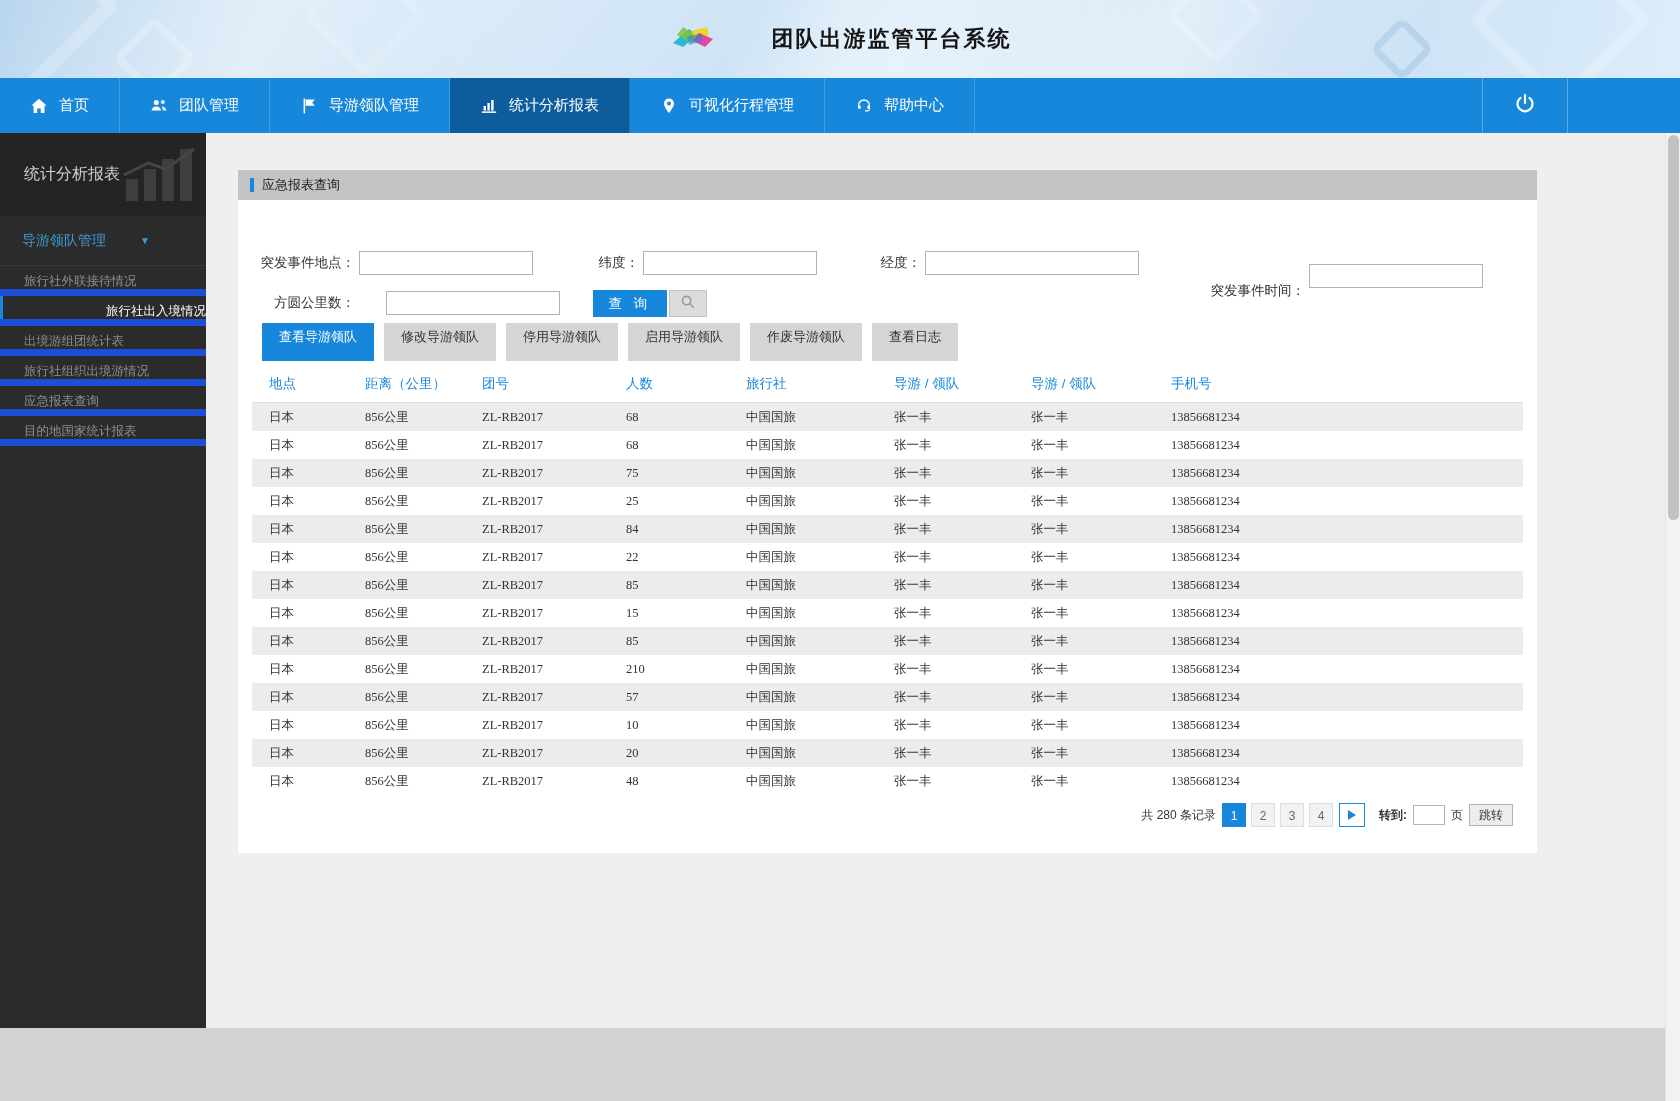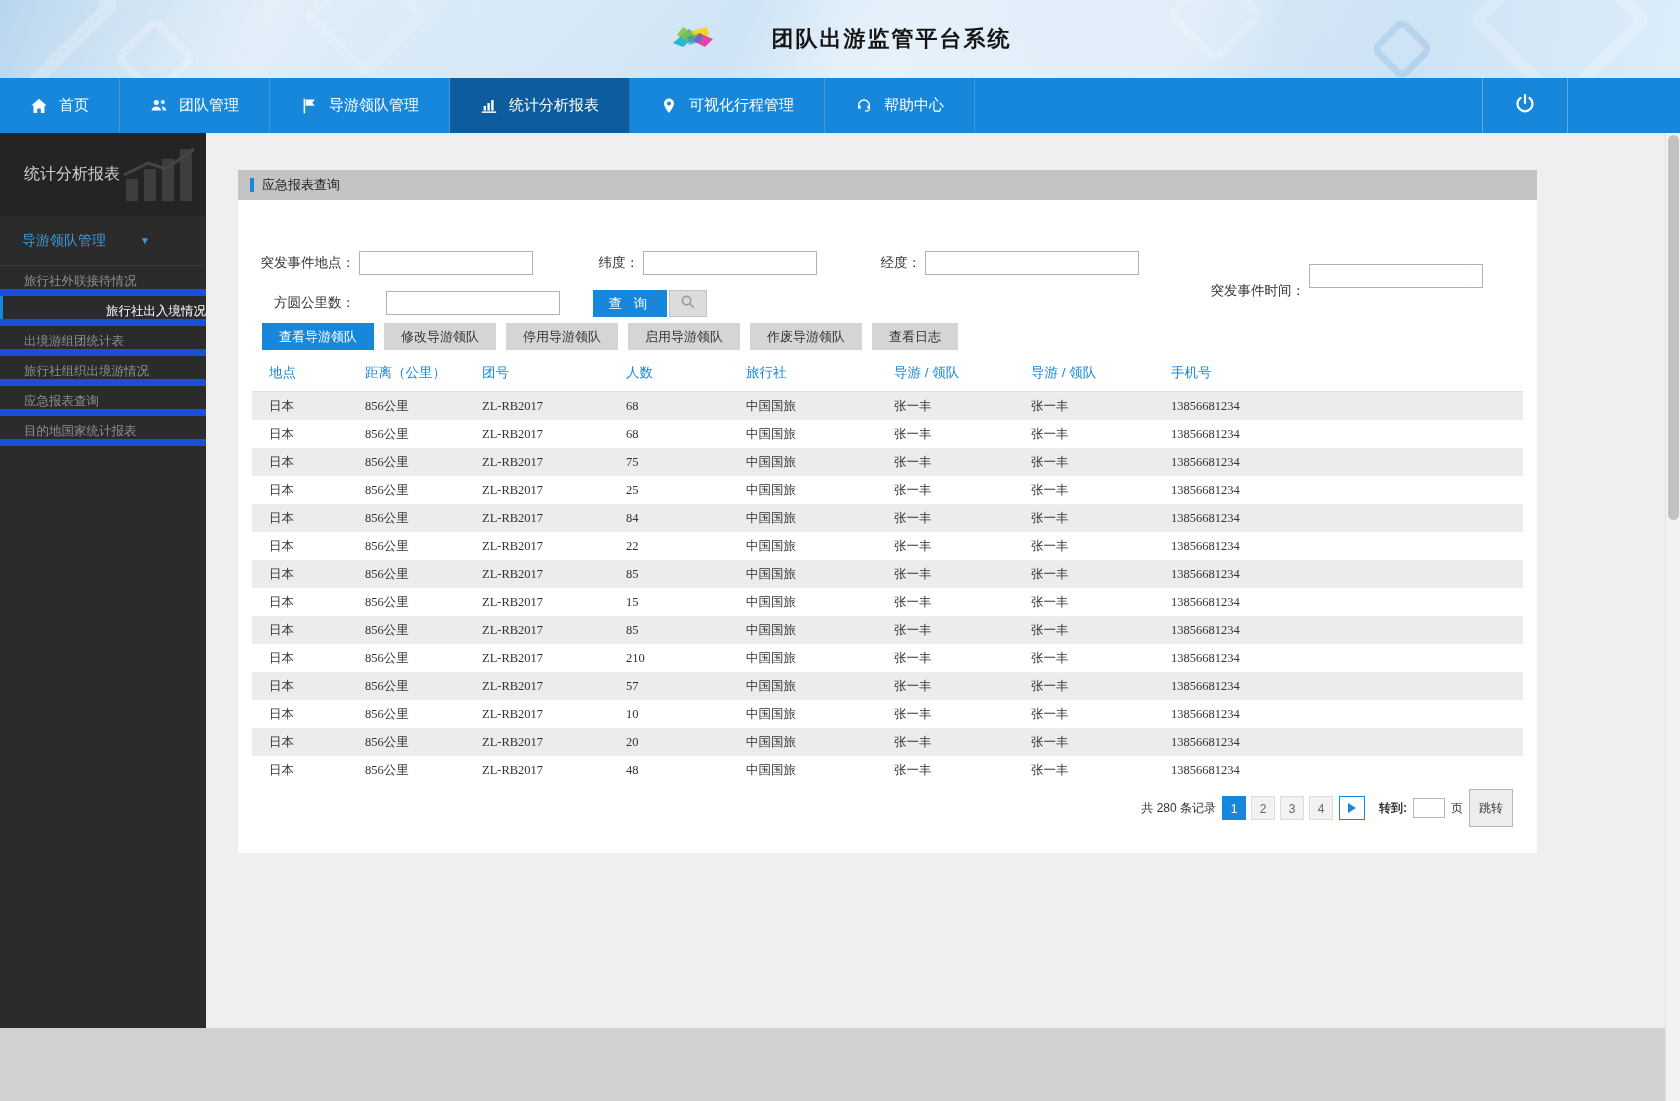--- a/index.html
+++ b/index.html
@@ -107,21 +107,21 @@
   }
   .search-icon-btn{
     position:absolute; left:431px; top:90px; width:38px; height:27px;
     background:#dcdcdc; border:1px solid #c3c3c3; cursor:pointer;
     display:flex; align-items:center; justify-content:center;
   }
 
   
   .tabs{ display:flex; gap:10px; padding-left:24px; }
   .tab{
-    height:27px; line-height:27px; padding:0 17px; font-size:13px;
+    height:38px; line-height:27px; padding:0 17px; font-size:13px;
     background:#d5d5d5; color:#333; cursor:pointer; white-space:nowrap;
   }
   .tab.active{ background:#1787dc; color:#fff; }
 
   
   .table-wrap{ margin:4px 14px 0; }
   .trow{
     display:grid;
     grid-template-columns:96px 117px 144px 120px 148px 137px 140px 1fr;
     align-items:center;
@@ -144,21 +144,21 @@
   }
   .page-btn.active{ background:#1787dc; border-color:#1787dc; color:#fff; }
   .next-btn{
     width:26px; height:24px; border:1px solid #1787dc; background:#fff; cursor:pointer;
     display:flex; align-items:center; justify-content:center;
   }
   .tri-right{ width:0; height:0; border-left:8px solid #1787dc; border-top:5px solid transparent; border-bottom:5px solid transparent; }
   .goto-label{ font-weight:bold; margin-left:8px; }
   .goto-input{ width:32px; height:20px; border:1px solid #b5b5b5; outline:none; padding:0 3px; font-size:12px; }
   .jump-btn{
-    height:38px; padding:0 9px; border:1px solid #b5b5b5; background:#ededed;
+    height:22px; padding:0 9px; border:1px solid #b5b5b5; background:#ededed;
     font-size:12px; color:#333; cursor:pointer;
   }
 </style>
 </head>
 <body>
 
 <div class="banner">
   <div class="deco d1"></div>
   <div class="deco d2"></div>
   <div class="deco d3"></div>

